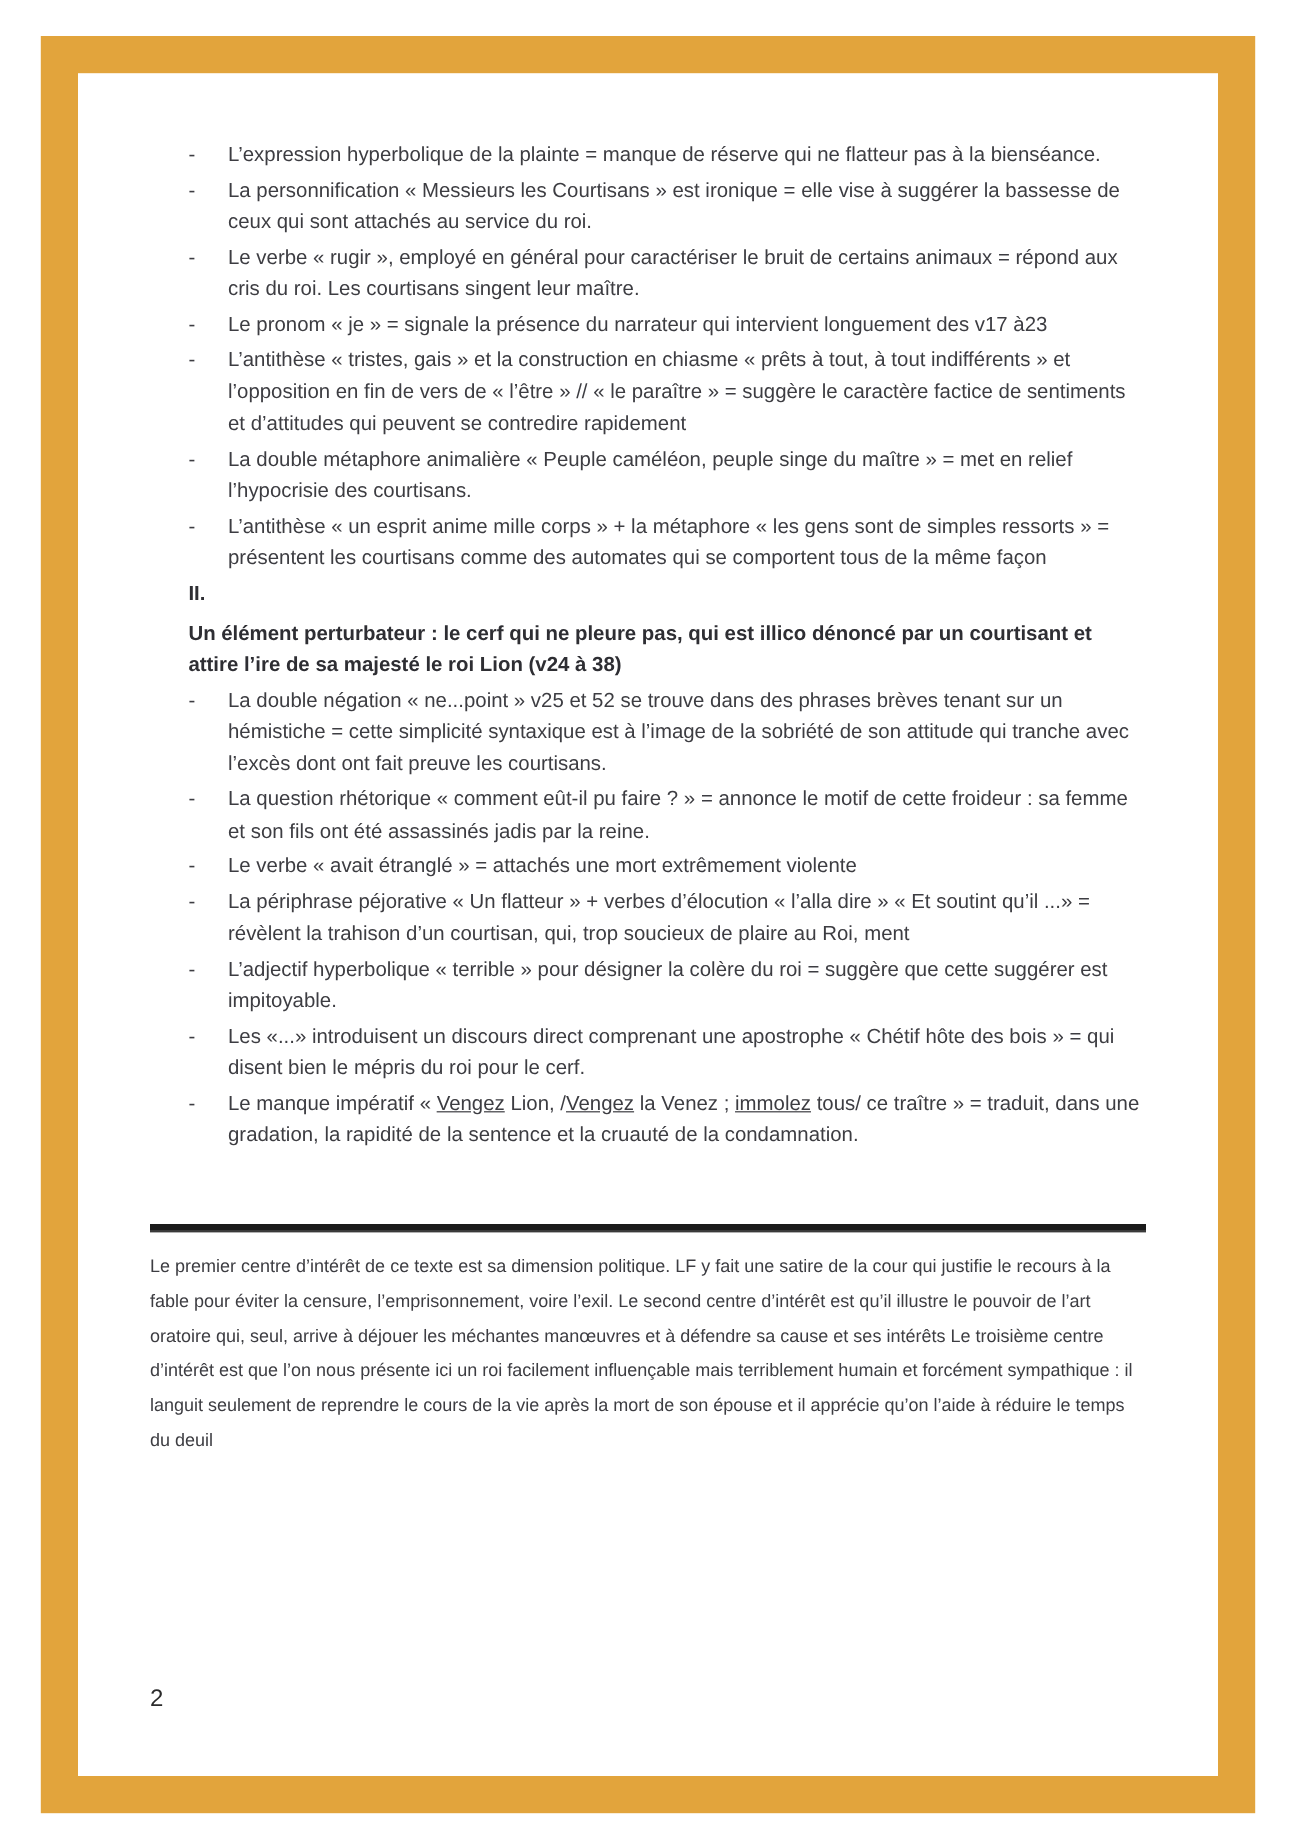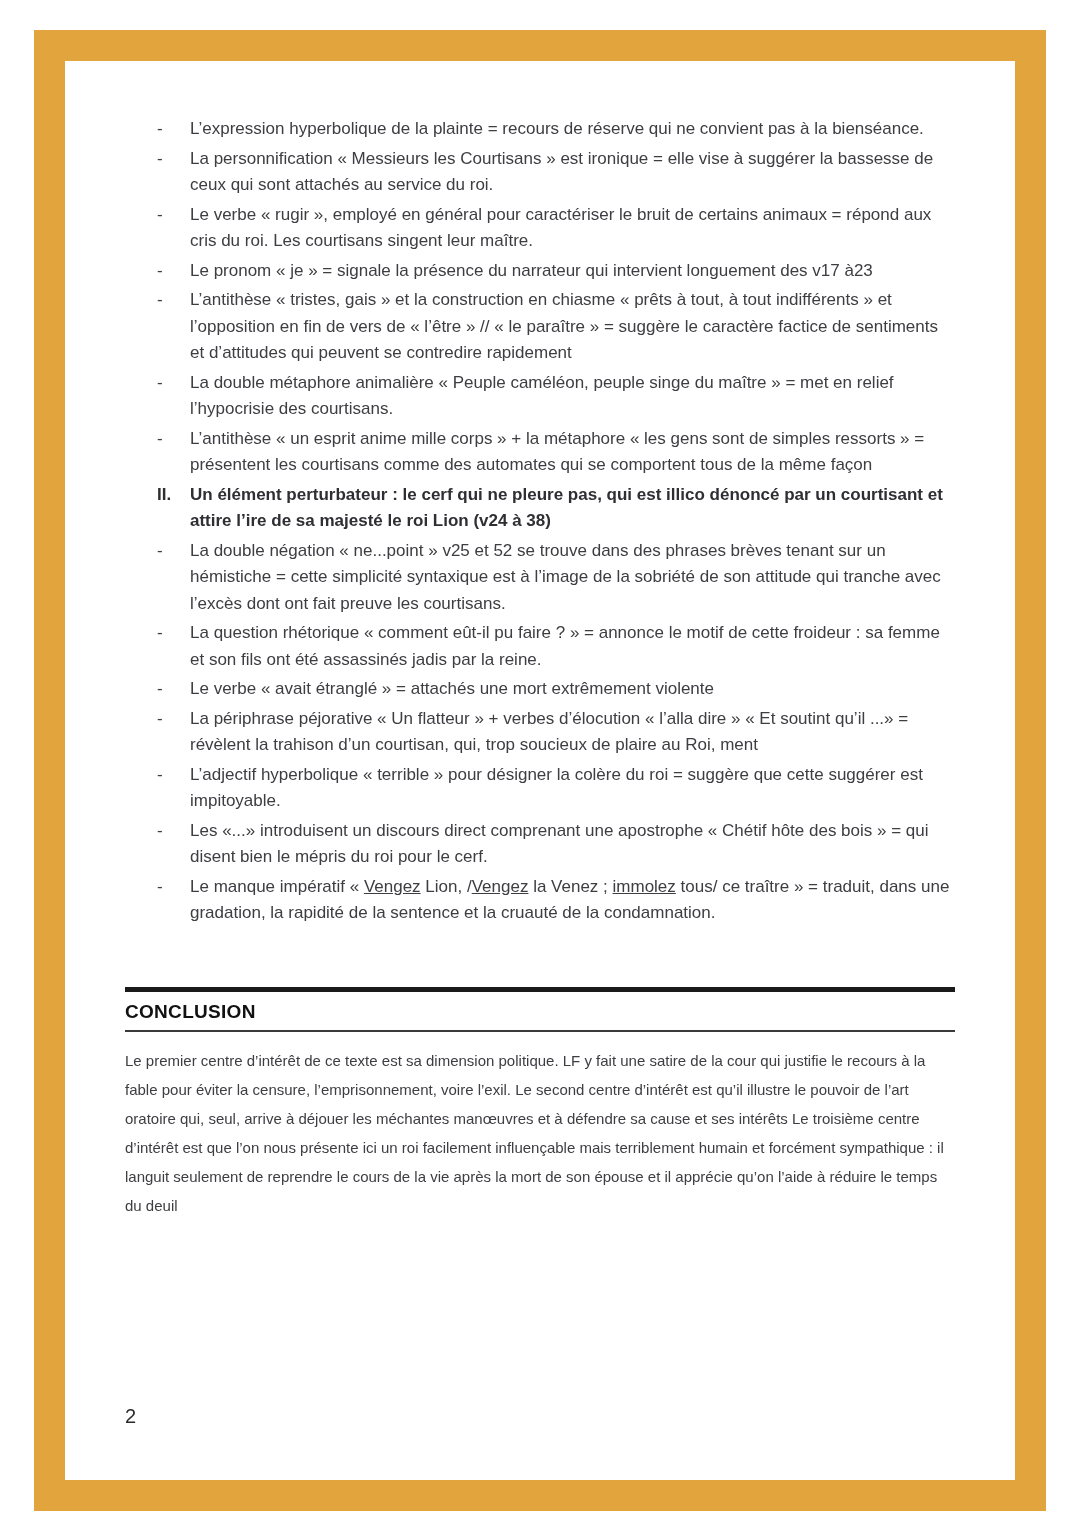--- a/index.html
+++ b/index.html
@@ -24,21 +24,21 @@
   }
   .list { list-style:none; }
   .li {
     display:flex;
     margin:0 0 3px 32px;
     font-size:17px;
     line-height:26.5px;
   }
   .marker { flex:0 0 33px; }
   .txt { flex:1; }
-  .li.heading { font-weight:700; color:#2e2e33; }
+  .li.heading { font-weight:700; color:#2e2e33;flex-direction:column; }
   .u { text-decoration:underline; }
   .conclusion { margin-top:60px; }
   .rule-thick {
     height:5px; background:#1a1a1a; width:100%;
   }
   .conclusion-title {
     font-size:19px;
     font-weight:700;
     color:#111111;
     letter-spacing:0.3px;
@@ -63,21 +63,21 @@
 </style>
 </head>
 <body>
 
 <div class="frame">
   <div class="page">
 
     <div class="list">
       <div class="li">
         <span class="marker">-</span>
-        <p class="txt">L’expression hyperbolique de la plainte = recours de réserve qui ne convient pas à la bienséance.</p>
+        <p class="txt">L’expression hyperbolique de la plainte = manque de réserve qui ne flatteur pas à la bienséance.</p>
       </div>
       <div class="li">
         <span class="marker">-</span>
         <p class="txt">La personnification « Messieurs les Courtisans » est ironique = elle vise à suggérer la bassesse de ceux qui sont attachés au service du roi.</p>
       </div>
       <div class="li">
         <span class="marker">-</span>
         <p class="txt">Le verbe « rugir », employé en général pour caractériser le bruit de certains animaux = répond aux cris du roi. Les courtisans singent leur maître.</p>
       </div>
       <div class="li">
@@ -127,21 +127,20 @@
         <p class="txt">Les «...» introduisent un discours direct comprenant une apostrophe « Chétif hôte des bois » = qui disent bien le mépris du roi pour le cerf.</p>
       </div>
       <div class="li">
         <span class="marker">-</span>
         <p class="txt"><span>Le manque impératif « </span><span class="u">Vengez</span><span> Lion, /</span><span class="u">Vengez</span><span> la Venez ; </span><span class="u">immolez</span><span> tous/ ce traître » = traduit, dans une gradation, la rapidité de la sentence et la cruauté de la condamnation.</span></p>
       </div>
     </div>
 
     <div class="conclusion">
       <div class="rule-thick"></div>
-      <h2 class="conclusion-title">CONCLUSION</h2>
       <div class="rule-thin"></div>
       <p class="conclusion-body">Le premier centre d’intérêt de ce texte est sa dimension politique. LF y fait une satire de la cour qui justifie le recours à la fable pour éviter la censure, l’emprisonnement, voire l’exil. Le second centre d’intérêt est qu’il illustre le pouvoir de l’art oratoire qui, seul, arrive à déjouer les méchantes manœuvres et à défendre sa cause et ses intérêts Le troisième centre d’intérêt est que l’on nous présente ici un roi facilement influençable mais terriblement humain et forcément sympathique : il languit seulement de reprendre le cours de la vie après la mort de son épouse et il apprécie qu’on l’aide à réduire le temps du deuil</p>
     </div>
 
     <div class="page-number">2</div>
 
   </div>
 </div>
 
 </body></html>

